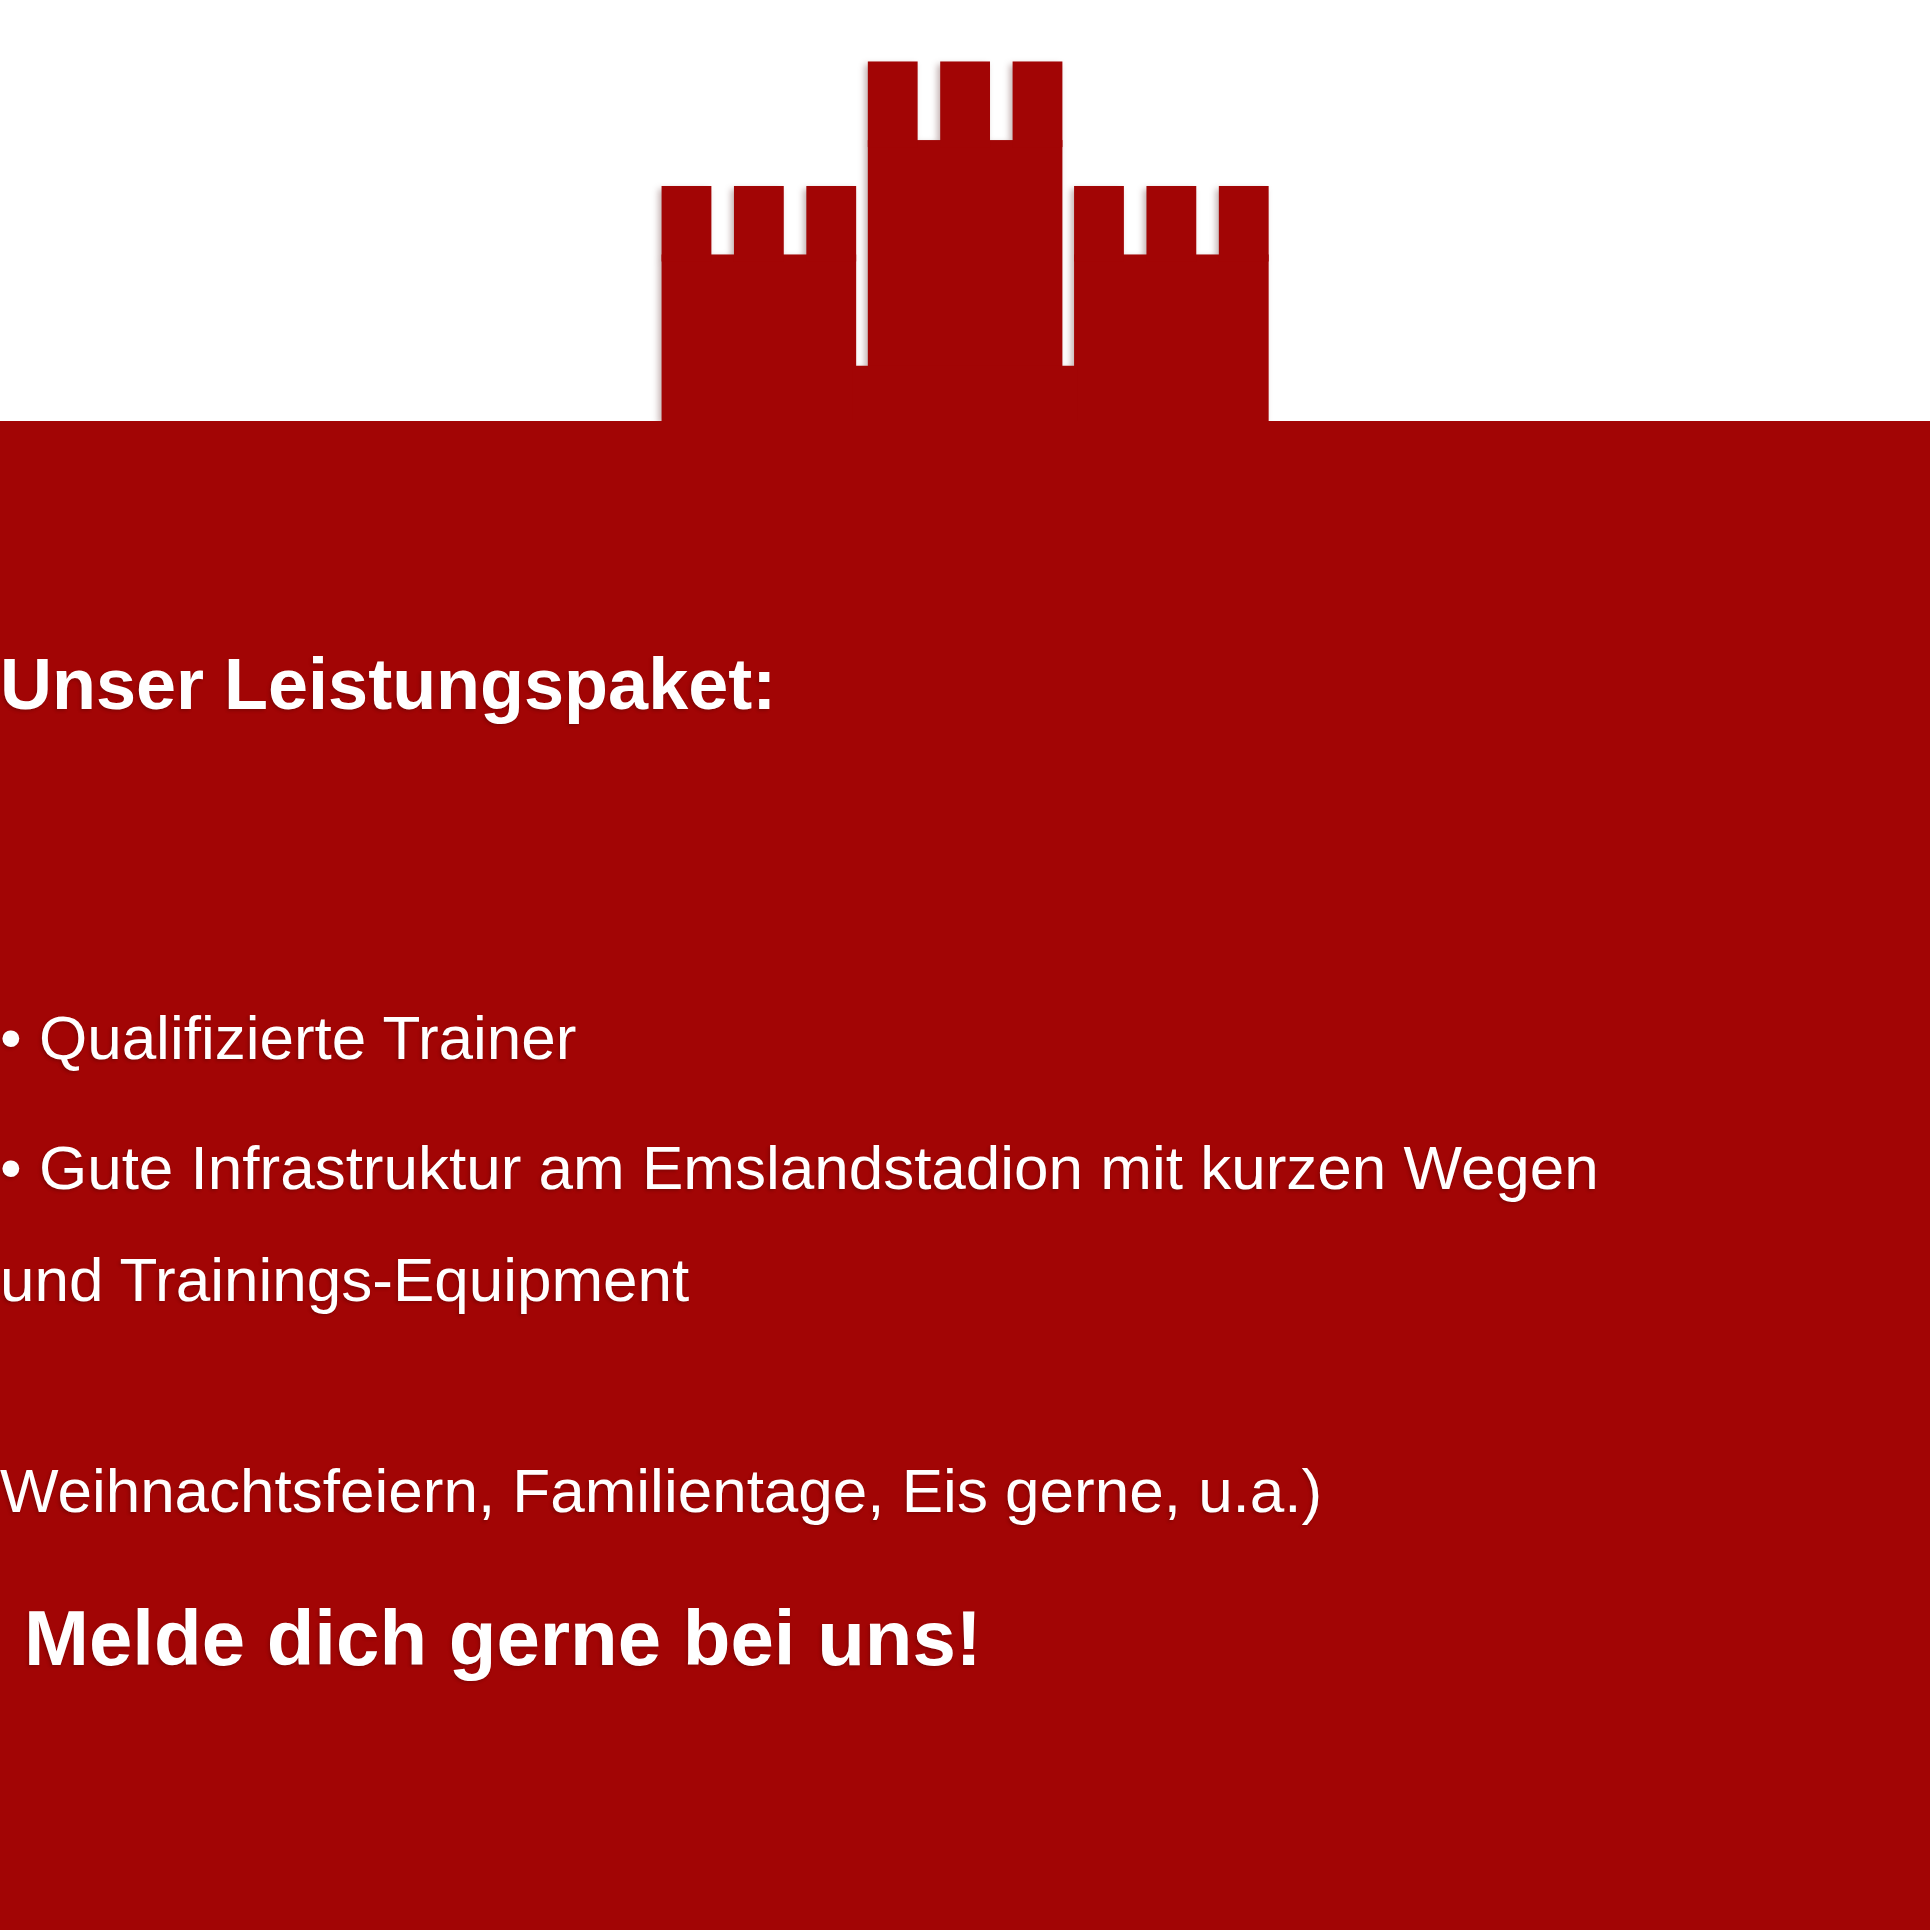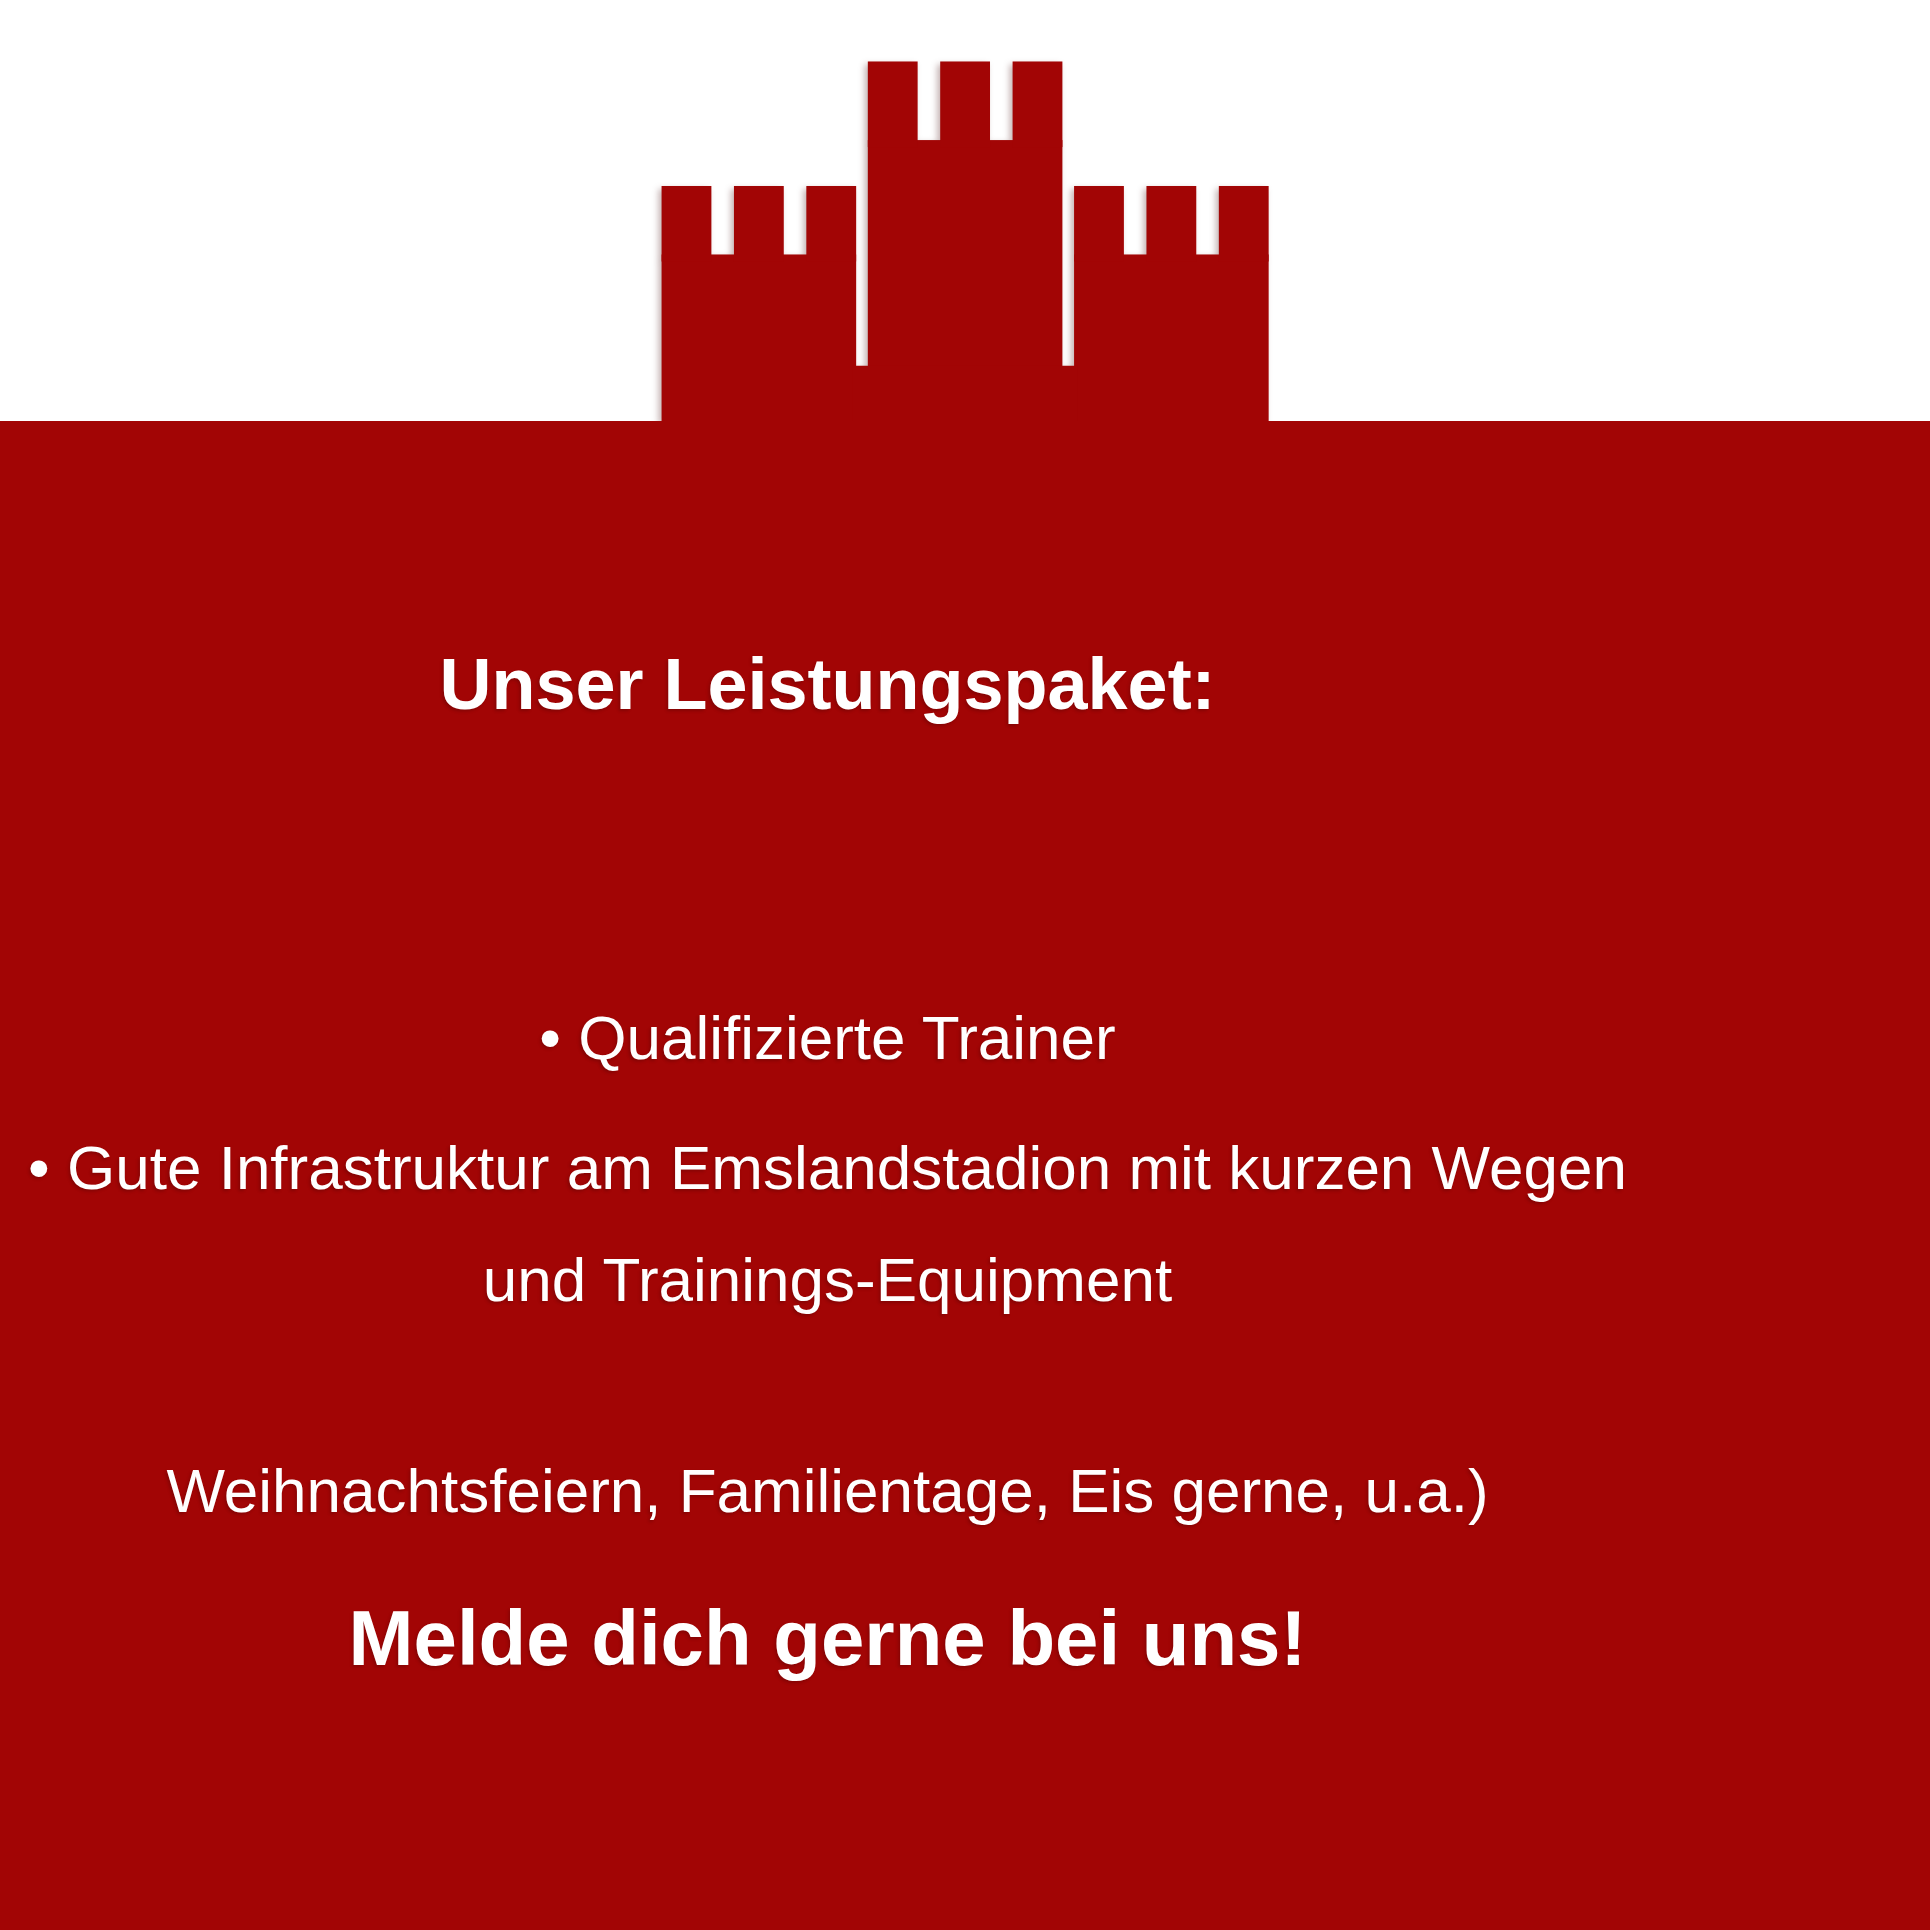--- a/index.html
+++ b/index.html
@@ -27,38 +27,37 @@
   .castle{
     position:absolute;
     left:0;top:0;width:1931px;height:421px;
     display:block;
     filter:drop-shadow(-2.3px 3.1px 3.1px rgba(60,0,0,0.30));
   }
   .castle rect{fill:var(--red);}
   
   .txt{
     position:absolute;left:0;width:1655px;
-    text-align:center;
     text-shadow:-1.6px 1.6px 3.1px rgba(0,0,0,0.18);
     white-space:pre;
   }
   .heading{
     top:648px;
     font-size:72px;line-height:1;font-weight:700;
   }
   .body-item{
     font-size:62px;line-height:84px;font-weight:400;
   }
   .item-1{top:828px;}
   .item-2{top:958px;}
   .item-3{top:1070px;}
   .item-4{top:1281px;}
   .footer-cta{
     top:1599px;
-    font-size:78px;line-height:1;font-weight:700;
+    font-size:78px;line-height:1;font-weight:700;padding-left:24px;
   }
 </style>
 </head>
 <body>
 
 <div class="poster">
 
   <svg class="castle" viewBox="0 0 2481 541" preserveAspectRatio="none" aria-hidden="true">
 
     <rect x="1115" y="180" width="250" height="361"></rect>

